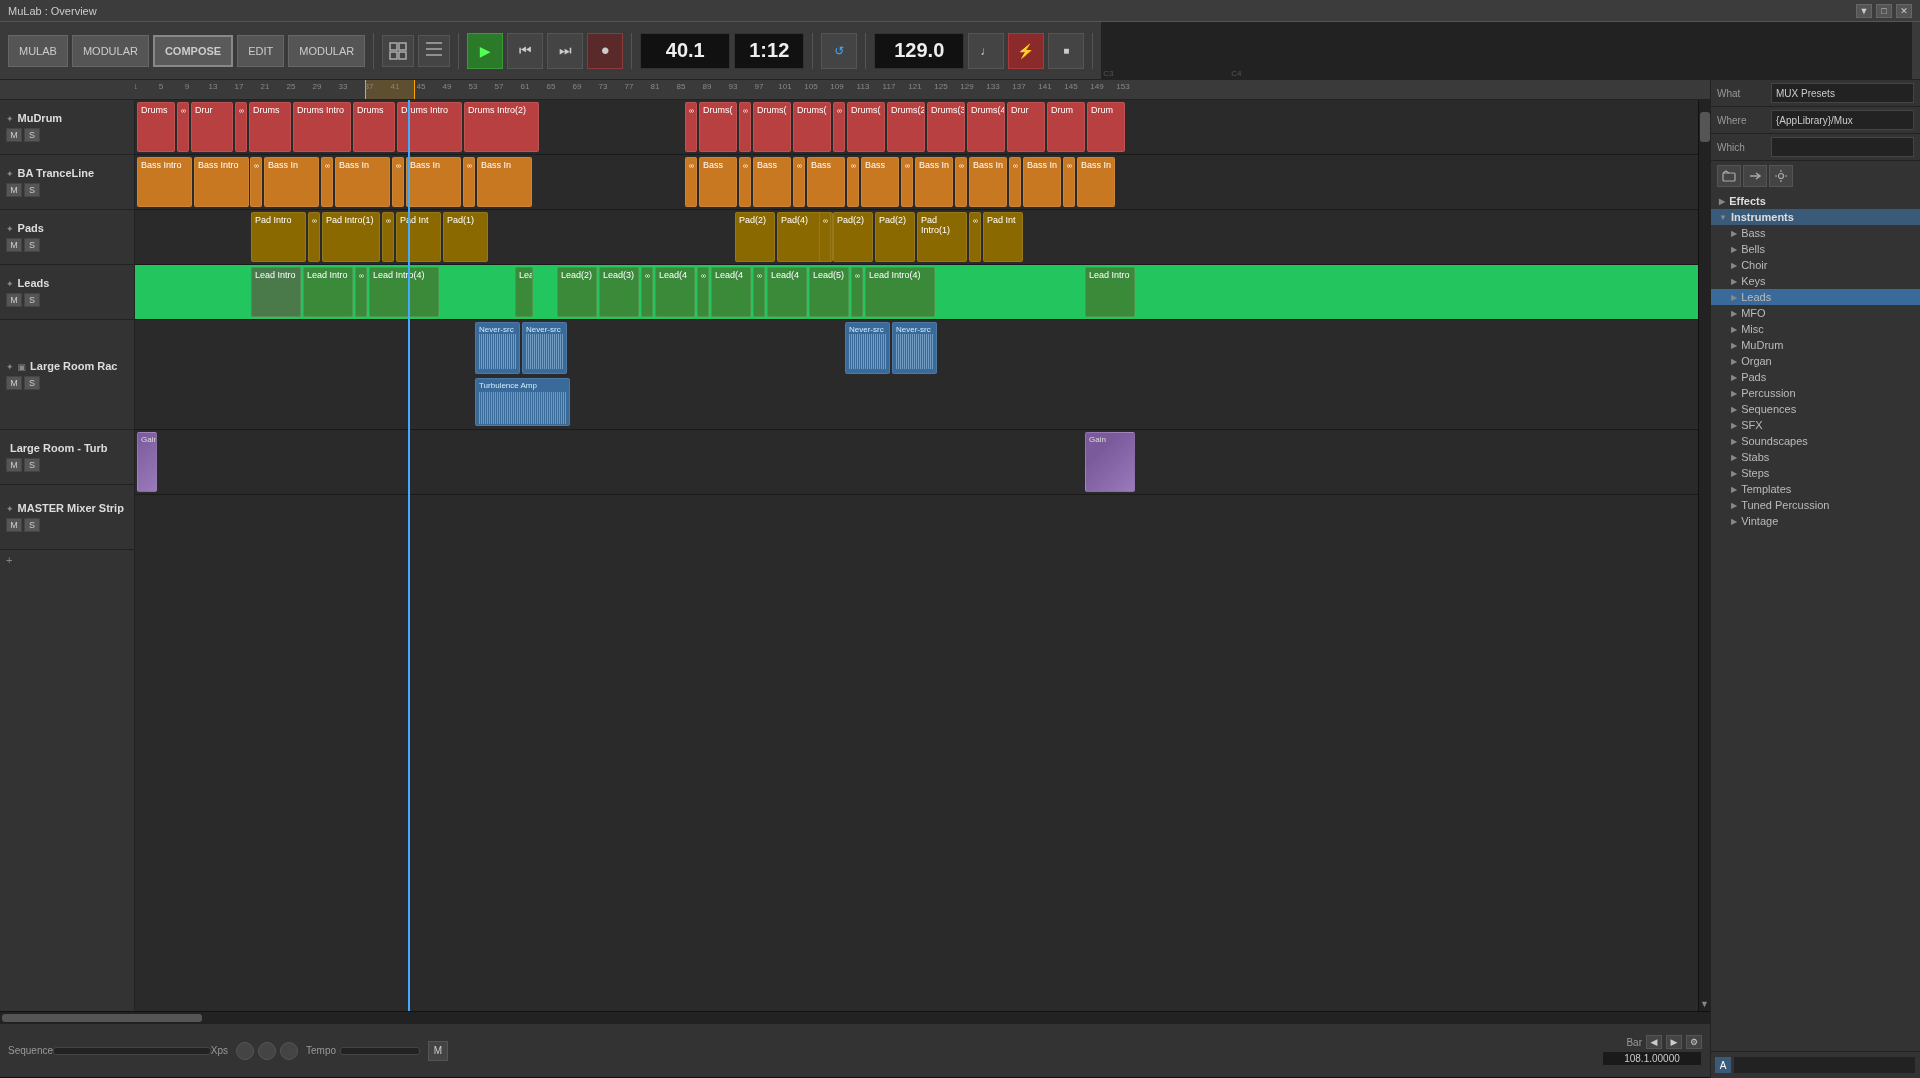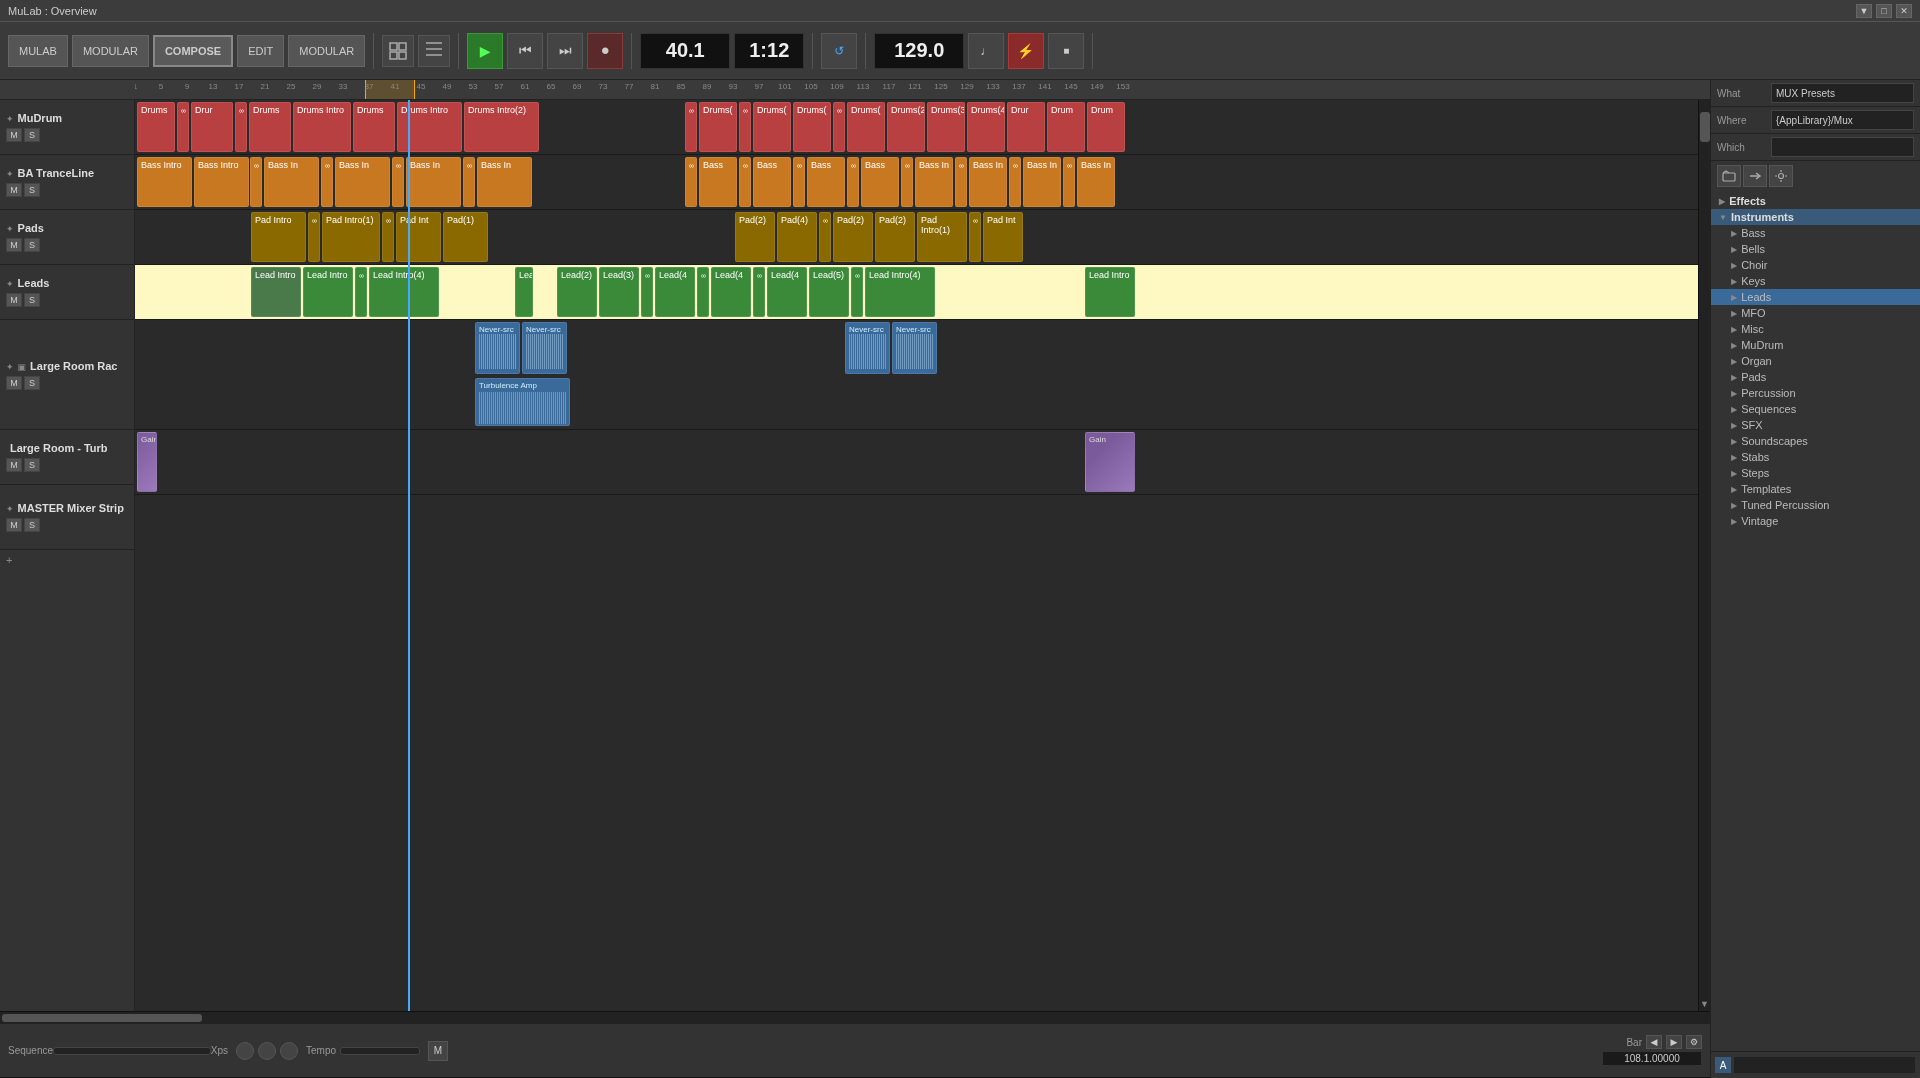--- a/index.html
+++ b/index.html
@@ -142,20 +142,37 @@
   <div class="tb-sep"></div>
   <div class="bpm-display">129.0</div>
 
   <div class="transport-btn" style="font-size:12px;">♩</div>
 
   <div class="transport-btn" style="background:#8a2a2a; border-color:#aa3a3a; color:#f55;">⚡</div>
 
   <div class="transport-btn" style="background:#444; font-size:10px;">■</div>
   <div class="tb-sep"></div>
 
+  <div class="piano-keys" style="position:relative;">
+    <svg width="400" height="50" viewBox="0 0 400 50">
+
+      <g id="piano-whites">
+        
+      </g>
+    </svg>
+
+    <div style="display:flex; height:48px; align-items:flex-end;">
+
+      <div style="display:flex; gap:0.5px;">
+        
+      </div>
+    </div>
+    <div style="position:absolute; bottom:2px; left:2px; font-size:8px; color:#555;">C3</div>
+    <div style="position:absolute; bottom:2px; left:130px; font-size:8px; color:#555;">C4</div>
+  </div>
 </div>
 
 <div id="main">
 
   <div id="track-area">
 
     <div id="ruler" style="position:relative; overflow:hidden; height:20px; background:#3a3a3a; border-bottom:1px solid #222;">
 
       <div id="ruler-content" style="position:absolute; left:135px; right:0; top:0; height:20px; overflow:hidden;">
 
@@ -348,30 +365,30 @@
         </div>
 
         <div class="track-row th-pads" style="position:relative; width:100%;">
           <div class="clip clip-pads" style="left:116px; top:2px; width:55px; height:50px;">Pad Intro</div>
           <div class="clip clip-pads" style="left:173px; top:2px; width:12px; height:50px;"><span style="font-size:7px;">∞</span></div>
           <div class="clip clip-pads" style="left:187px; top:2px; width:58px; height:50px;">Pad Intro(1)</div>
           <div class="clip clip-pads" style="left:247px; top:2px; width:12px; height:50px;"><span style="font-size:7px;">∞</span></div>
           <div class="clip clip-pads" style="left:261px; top:2px; width:45px; height:50px;">Pad Int</div>
           <div class="clip clip-pads" style="left:308px; top:2px; width:45px; height:50px;">Pad(1)</div>
           <div class="clip clip-pads" style="left:600px; top:2px; width:40px; height:50px;">Pad(2)</div>
-          <div class="clip clip-pads" style="left:642px; top:2px; width:40px; height:50px;">Pad(4)</div>
+          <div class="clip clip-pads" style="left:642px; top:2px; width:56px; height:50px;">Pad(4)</div>
           <div class="clip clip-pads" style="left:684px; top:2px; width:12px; height:50px;"><span style="font-size:7px;">∞</span></div>
           <div class="clip clip-pads" style="left:698px; top:2px; width:40px; height:50px;">Pad(2)</div>
           <div class="clip clip-pads" style="left:740px; top:2px; width:40px; height:50px;">Pad(2)</div>
           <div class="clip clip-pads" style="left:782px; top:2px; width:50px; height:50px;">Pad Intro(1)</div>
           <div class="clip clip-pads" style="left:834px; top:2px; width:12px; height:50px;"><span style="font-size:7px;">∞</span></div>
           <div class="clip clip-pads" style="left:848px; top:2px; width:40px; height:50px;">Pad Int</div>
         </div>
 
-        <div class="track-row th-leads" style="position:relative; width:100%; background:#fef9c3;">
+        <div class="track-row th-leads" style="position:relative; width:100%; background:#22c55e;">
           <div class="clip clip-leads" style="left:116px; top:2px; width:50px; height:50px; background:#4a7a4a;">Lead Intro</div>
           <div class="clip clip-leads" style="left:168px; top:2px; width:50px; height:50px;">Lead Intro</div>
           <div class="clip clip-leads" style="left:220px; top:2px; width:12px; height:50px;"><span style="font-size:7px;">∞</span></div>
           <div class="clip clip-leads" style="left:234px; top:2px; width:70px; height:50px;">Lead Intro(4)</div>
           <div class="clip clip-leads" style="left:380px; top:2px; width:18px; height:50px;">Lead(1)</div>
           <div class="clip clip-leads" style="left:422px; top:2px; width:40px; height:50px;">Lead(2)</div>
           <div class="clip clip-leads" style="left:464px; top:2px; width:40px; height:50px;">Lead(3)</div>
           <div class="clip clip-leads" style="left:506px; top:2px; width:12px; height:50px;"><span style="font-size:7px;">∞</span></div>
           <div class="clip clip-leads" style="left:520px; top:2px; width:40px; height:50px;">Lead(4</div>
           <div class="clip clip-leads" style="left:562px; top:2px; width:12px; height:50px;"><span style="font-size:7px;">∞</span></div>

